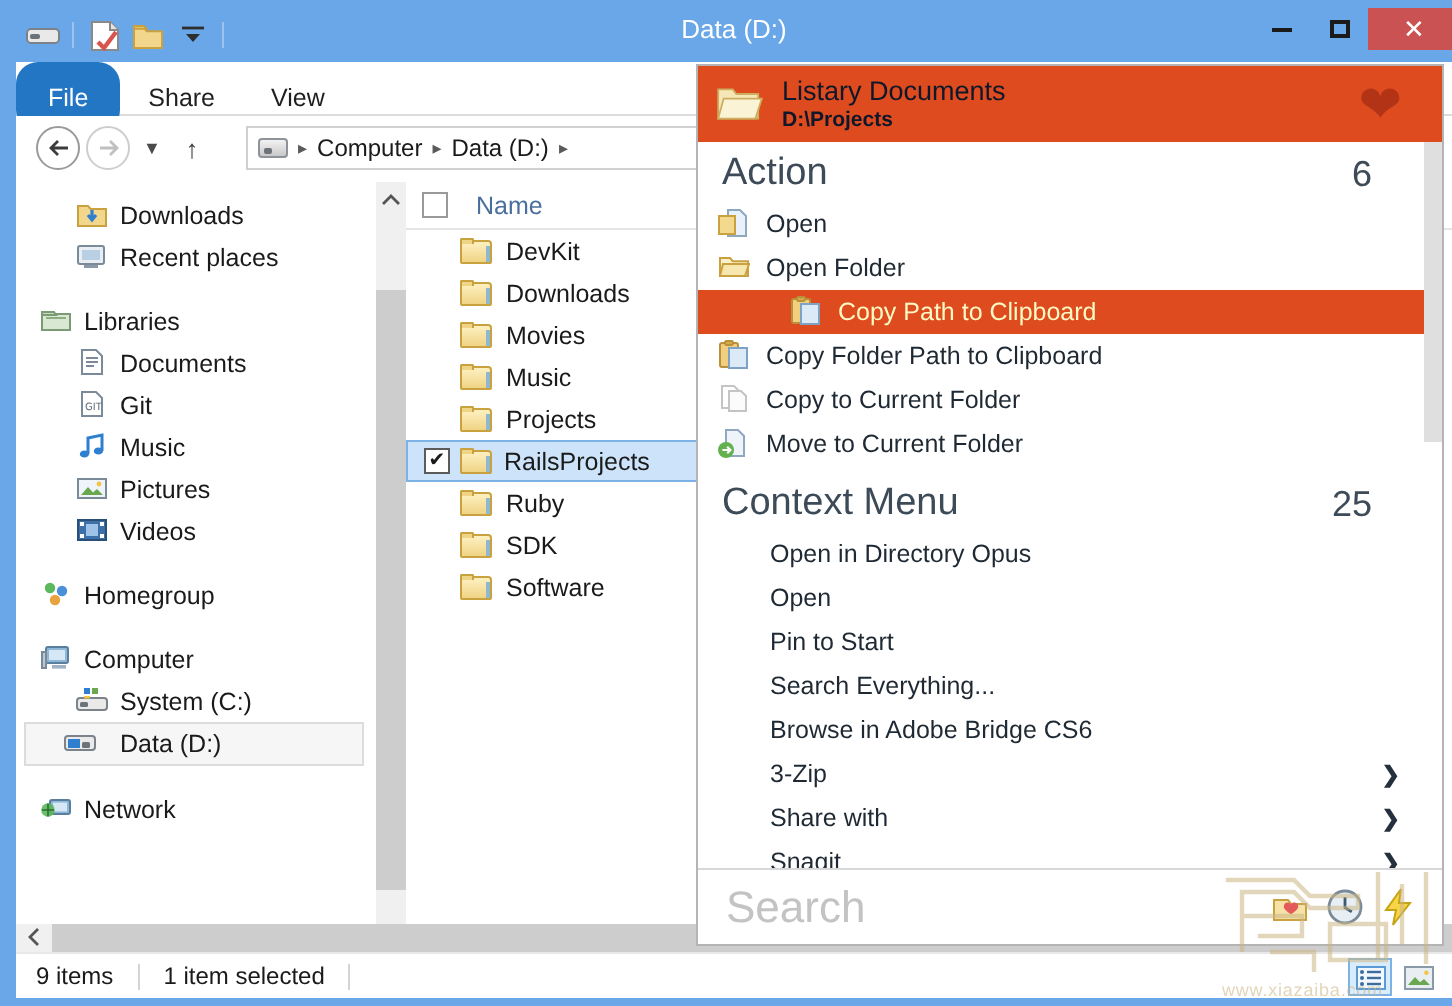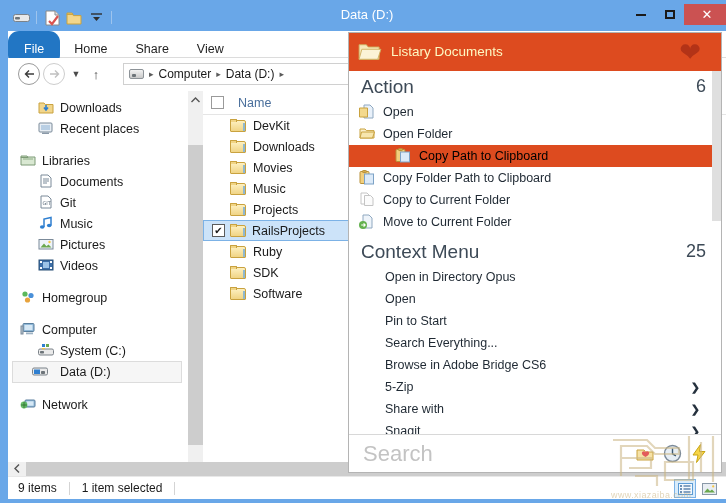--- a/index.html
+++ b/index.html
@@ -181,42 +181,42 @@
     display: flex; flex-direction: column;
   }
   .ls-header {
     height: 38px; background: #dd4b1f; display: flex; align-items: center;
     padding: 0 8px 0 6px; flex: 0 0 38px;
   }
   .ls-hdr-icon { width: 30px; height: 28px; position: relative; flex: 0 0 30px; margin-right: 6px; }
   .ls-open-folder {
     position: absolute; left: 3px; top: 4px; width: 24px; height: 20px;
   }
-  .ls-hdr-text { flex: 1; color: #fef9c3; line-height: 1.15; }
+  .ls-hdr-text { flex: 1; color: #0f172a; line-height: 1.15; }
   .ls-title { font-size: 13.5px; }
   .ls-sub { font-size: 10.5px; font-weight: bold; }
   .ls-heart { color: #b33317; font-size: 26px; line-height: 1; margin-right: 12px; }
 
   .ls-scrollarea { flex: 1; position: relative; overflow: hidden; display: flex; }
   .ls-list { flex: 1; padding-top: 2px; }
   .ls-vscroll { width: 9px; background: #ffffff; position: relative; flex: 0 0 9px; }
   .ls-vscroll .lthumb { position: absolute; left: 0; top: 0; width: 9px; height: 150px; background: #dfdfdf; }
 
   .ls-section {
-    display: flex; align-items: flex-start; justify-content: space-between;
-    padding: 3px 6px 3px 12px;
+    display: flex; align-items: center; justify-content: space-between;
+    padding: 3px 26px 3px 12px;
   }
   .ls-section-title { font-size: 19px; color: #3d4a57; font-weight: normal; }
   .ls-section-count { font-size: 18px; color: #3d4a57; }
 
   .ls-item {
     height: 22px; display: flex; align-items: center; font-size: 12.5px; color: #1f2933;
     padding-left: 10px; gap: 8px; position: relative;
   }
-  .ls-item.active { background: #dd4b1f; color: #000000; padding-left: 46px; }
+  .ls-item.active { background: #dd4b1f; color: #fef9c3; padding-left: 46px; }
   .ls-item.noicon { padding-left: 36px; }
   .ls-chev { position: absolute; right: 12px; font-size: 11px; font-weight: bold; color: #24303d; }
   .ls-ico { width: 16px; height: 16px; flex: 0 0 16px; position: relative; }
 
   .ls-searchbar {
     height: 38px; border-top: 1px solid #d8d8d8; display: flex; align-items: center;
     padding: 0 10px 0 14px; flex: 0 0 38px; background: #ffffff;
   }
   .ls-search-placeholder { flex: 1; font-size: 22px; color: #c3c3c3; }
   .ls-search-icons { display: flex; align-items: center; gap: 8px; }
@@ -277,21 +277,20 @@
         </div>
       <div class="wc close">
         <span class="xx">✕</span>
       </div>
     </div>
   </div>
 
   <div class="ribbon">
     <div class="tabs">
       <div class="tab file">File</div>
-      <div class="tab">Home</div>
       <div class="tab">Share</div>
       <div class="tab">View</div>
     </div>
   </div>
 
   <div class="addrbar">
     <div class="navbtns">
       <div class="circbtn">
         <svg width="11" height="10" viewBox="0 0 11 10">
             <path d="M10 5H2M5 1.5L1.5 5 5 8.5" stroke="#3c3c3c" stroke-width="1.4" fill="none"></path>
@@ -613,20 +612,21 @@
 
     <div class="ls-header">
       <span class="ls-hdr-icon">
         <svg class="ls-open-folder" width="26" height="22" viewBox="0 0 26 22">
           <path d="M1 3h8l2 2.5h12V19H1z" fill="#f6e7b8" stroke="#cdae5e"></path>
           <path d="M4 8h21l-3.5 11H1z" fill="#fbf3d6" stroke="#cdae5e"></path>
         </svg>
       </span>
       <span class="ls-hdr-text">
         <div class="ls-title">Listary Documents</div>
+        <div class="ls-sub">D:\Projects</div>
       </span>
       <span class="ls-heart">❤</span>
     </div>
 
     <div class="ls-scrollarea">
       <div class="ls-list">
 
         <div class="ls-section">
           <span class="ls-section-title">Action</span>
           <span class="ls-section-count">6</span>
@@ -709,21 +709,21 @@
         <div class="ls-item noicon">
           <span>Pin to Start</span>
         </div>
         <div class="ls-item noicon">
           <span>Search Everything...</span>
         </div>
         <div class="ls-item noicon">
           <span>Browse in Adobe Bridge CS6</span>
         </div>
         <div class="ls-item noicon">
-          <span>5-Zip</span>
+          <span>3-Zip</span>
           <span class="ls-chev">❯</span>
         </div>
         <div class="ls-item noicon">
           <span>Share with</span>
           <span class="ls-chev">❯</span>
         </div>
         <div class="ls-item noicon">
           <span>Snagit</span>
           <span class="ls-chev">❯</span>
         </div>

